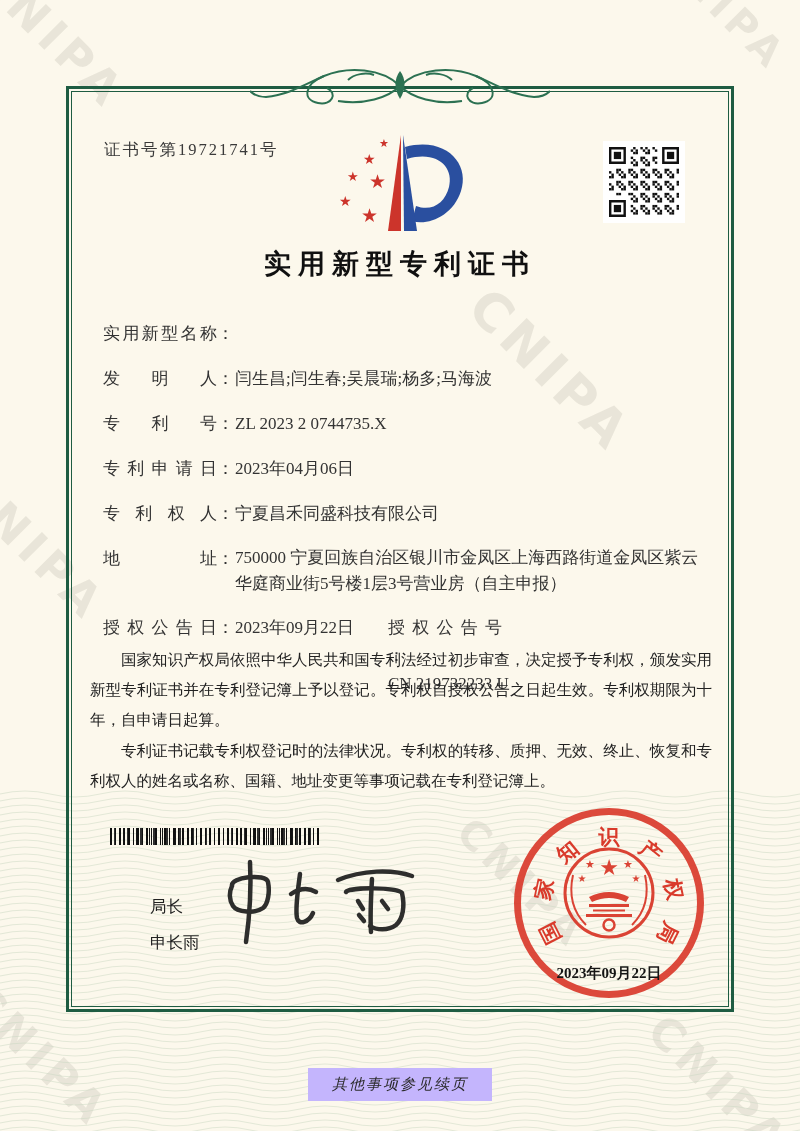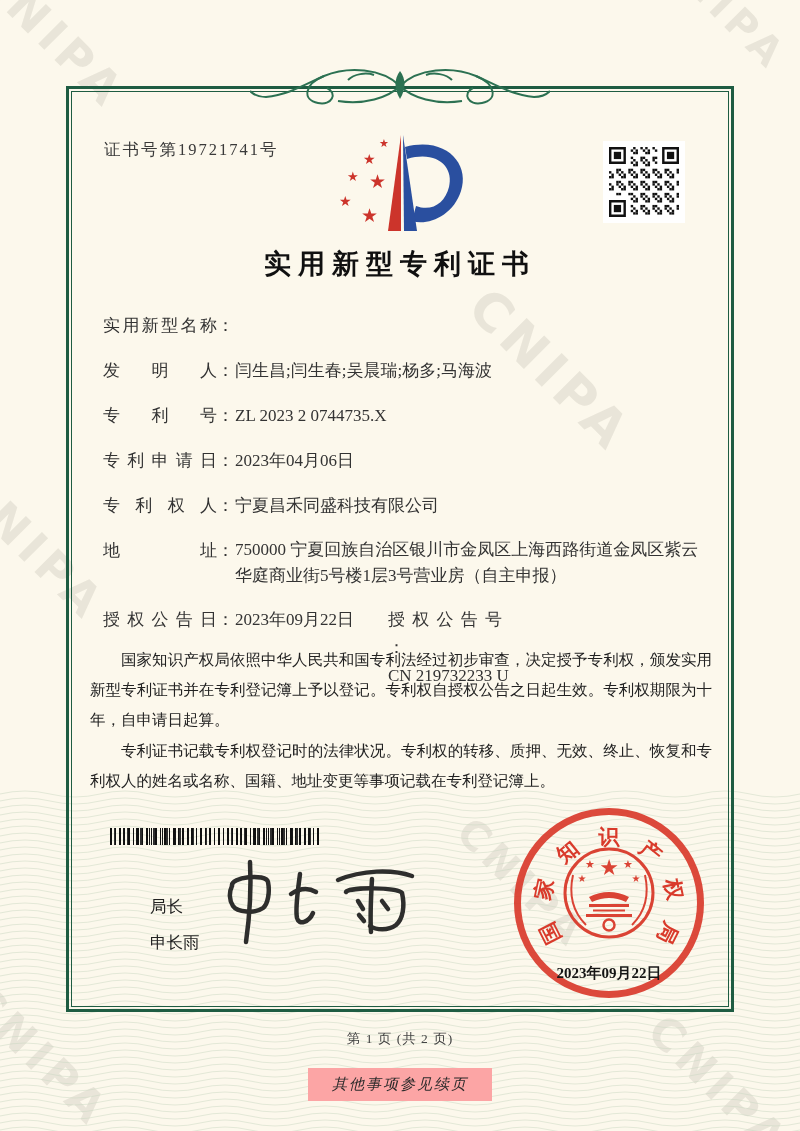--- a/index.html
+++ b/index.html
@@ -41,21 +41,21 @@
 
   
   .qrbox{position:absolute;left:603px;top:141px;width:82px;height:82px;background:#fff;
          z-index:3;display:flex;align-items:center;justify-content:center;}
   .qrbox svg{width:70px;height:70px;}
 
   .title{position:absolute;left:0;top:246px;width:800px;text-align:center;
          font-size:27px;font-weight:700;color:#101010;letter-spacing:7px;z-index:3;}
 
   
-  .fields{position:absolute;left:103px;top:312px;width:610px;z-index:3;font-size:17px;color:var(--ink);}
+  .fields{position:absolute;left:103px;top:320px;width:610px;z-index:3;font-size:17px;color:var(--ink);}
   .frow{display:flex;align-items:flex-start;line-height:28px;margin-bottom:17px;}
   .flabel{display:inline-block;width:114px;text-align:justify;text-align-last:justify;flex:none;}
   .fcolon{display:inline-block;width:18px;flex:none;}
   .fvalue{display:inline-block;}
   .addr .fvalue{width:478px;line-height:26px;}
   .grant{display:flex;}
   .grant .g2{margin-left:34px;display:flex;flex-direction:column;}
 
   .paras{position:absolute;left:90px;top:645px;width:622px;z-index:3;font-size:15.5px;
          color:#222;line-height:1.95;text-align:justify;}
@@ -75,21 +75,21 @@
   .seal-ring{position:absolute;inset:0;border:7px solid var(--red);border-radius:50%;opacity:.92;}
   .seal-char{position:absolute;left:50%;top:50%;width:26px;height:26px;margin:-13px;
              text-align:center;font-size:21px;font-weight:700;color:var(--red);line-height:26px;}
   .emblem{position:absolute;left:45px;top:33px;width:100px;height:100px;}
   .seal-date{position:absolute;left:0;bottom:15px;width:100%;text-align:center;
              font-size:15px;font-weight:600;color:#151515;z-index:7;}
 
   .page-num{position:absolute;left:0;top:1030px;width:800px;text-align:center;
             font-size:13.5px;color:#444;z-index:3;letter-spacing:1px;}
   .note-box{position:absolute;left:50%;top:1068px;transform:translateX(-50%);
-            background:#fca5a5;padding:7px 24px;z-index:5;font-size:15px;color:#2b2b2b;
+            background:#c4b5fd;padding:7px 24px;z-index:5;font-size:15px;color:#2b2b2b;
             font-style:italic;letter-spacing:2px;white-space:nowrap;}
 </style>
 </head>
 <body>
 
 <div class="page">
 
   <span class="wm wm1">CNIPA</span>
   <span class="wm wm2">CNIPA</span>
   <span class="wm wm3">CNIPA</span>
@@ -480,16 +480,15 @@
         <rect x="34" y="68.5" width="32" height="2" stroke="none"></rect>
         <rect x="27" y="73" width="46" height="3" stroke="none"></rect>
         <circle cx="50" cy="84" r="5.5" fill="none" stroke-width="2.5"></circle>
         <path d="M14,34 C10,52 13,70 27,84" fill="none" stroke-width="2"></path>
         <path d="M86,34 C90,52 87,70 73,84" fill="none" stroke-width="2"></path>
       </g>
     </svg>
     <div class="seal-date">2023年09月22日</div>
   </div>
 
-  <div class="page-num">第 1 页 (共 2 页)</div>
   <div class="note-box">其他事项参见续页</div>
 
 </div>
 
 </body></html>

